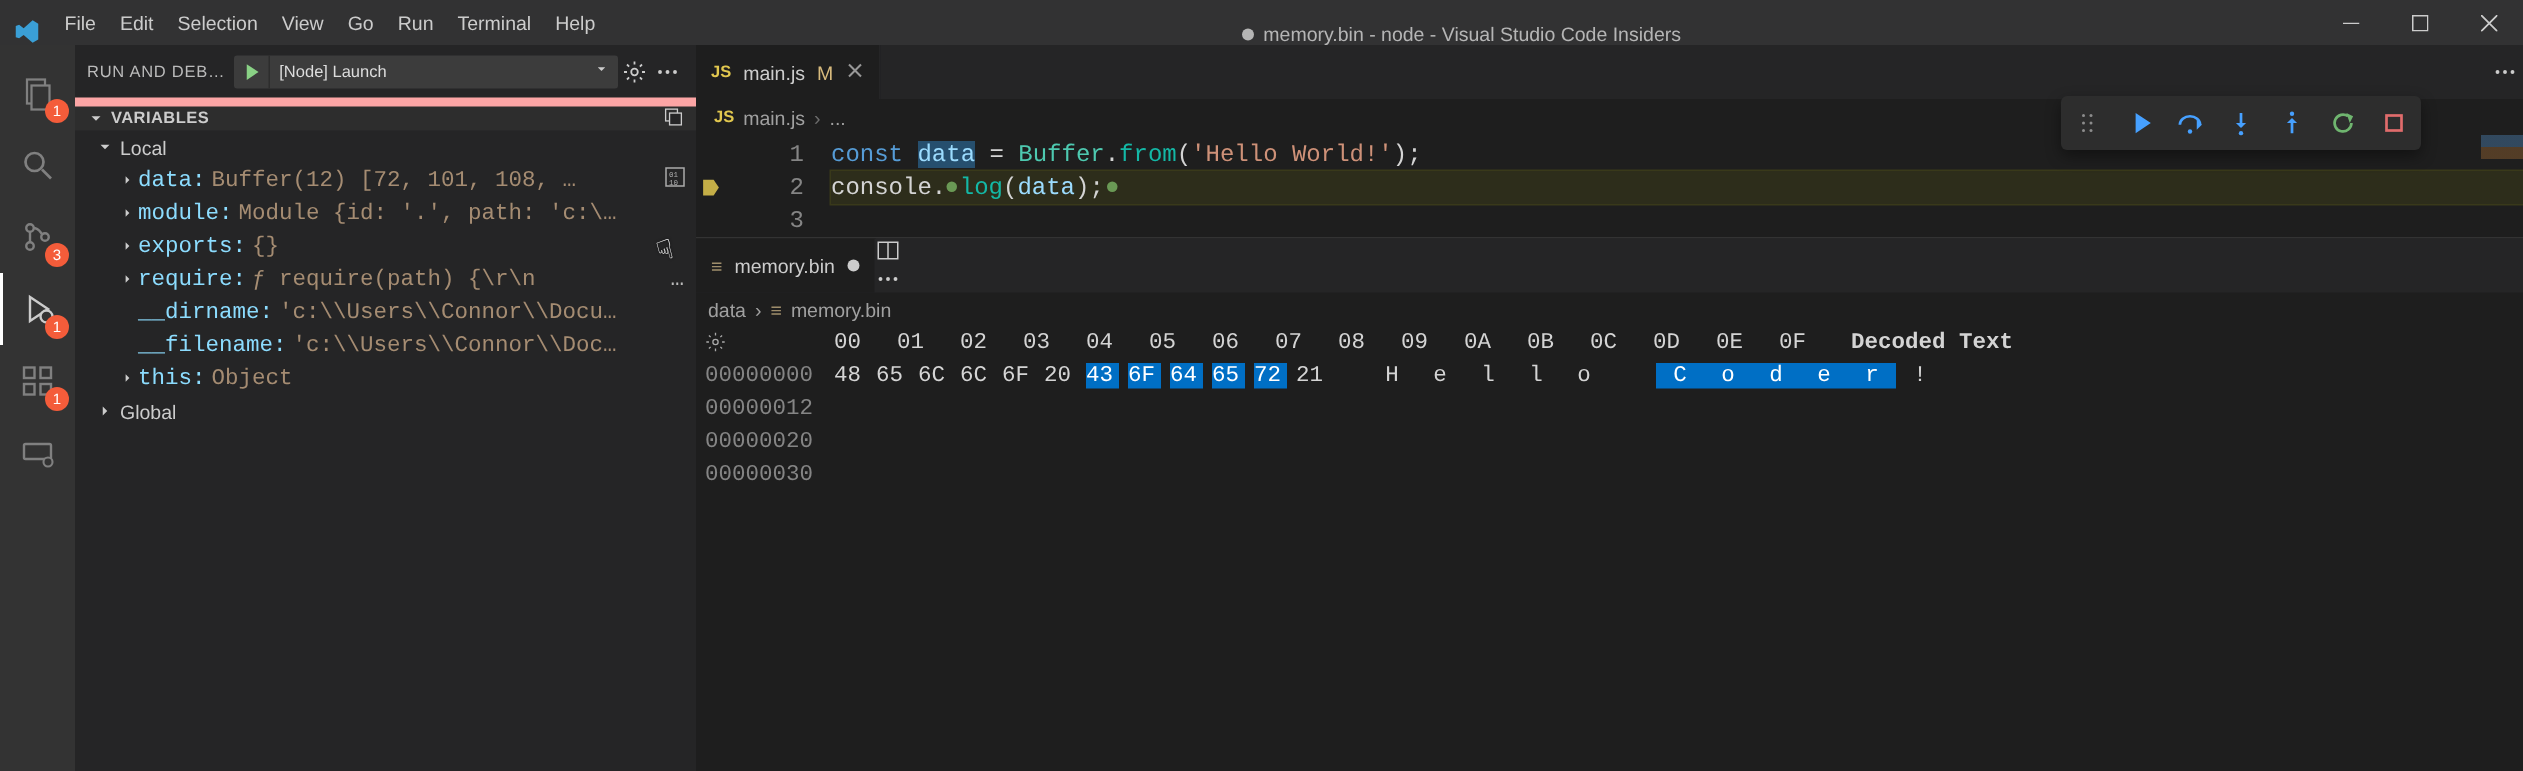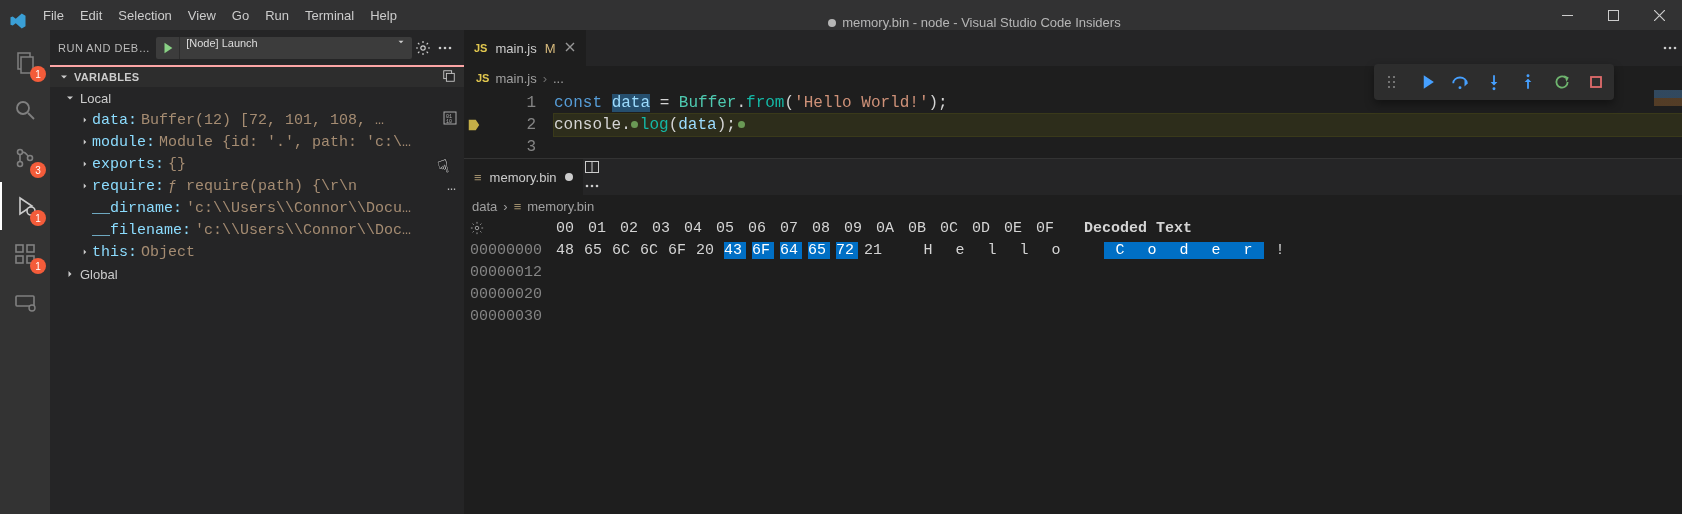--- a/index.html
+++ b/index.html
@@ -74,21 +74,21 @@
   padding: 0 8px;
   font-size: 11px;
   color: #bbbbbb;
 }
 .sidebar-header .shlabel { flex: 0 0 auto; padding-right: 6px; letter-spacing: 0.5px; }
 .sidebar-header .config {
   flex: 1;
   background: #3c3c3c;
   height: 22px;
   display: flex;
-  align-items: flex-start;
+  align-items: center;
   border-radius: 2px;
   overflow: hidden;
 }
 .sidebar-header .config .play {
   width: 24px; height: 22px;
   display: flex; justify-content: center; align-items: center;
   border-right: 1px solid #2d2d2d;
 }
 .sidebar-header .config .name { padding: 0 6px; color: #ddd; white-space: nowrap; overflow: hidden; text-overflow: ellipsis; flex: 1; }
 .sidebar-header .config .chev { padding: 0 6px; }
@@ -96,21 +96,21 @@
 
 .section-title {
   height: 22px;
   background: #2d2d2d;
   display: flex;
   align-items: center;
   padding: 0 4px 0 8px;
   font-size: 11px;
   font-weight: 700;
   color: #cccccc;
-  border-top: 2px solid #fca5a5;
+  border-top: 6px solid #fca5a5;
 }
 .section-title .st-label { flex: 1; letter-spacing: 0.3px; }
 .section-title svg { margin-right: 4px; }
 .scope {
   height: 22px;
   display: flex;
   align-items: center;
   padding-left: 14px;
   font-size: 13px;
   color: #cccccc;
@@ -248,21 +248,21 @@
   padding-left: 8px;
 }
 .hex {
   font-family: Consolas, "Courier New", monospace;
   font-size: 15px;
   padding-left: 2px;
 }
 .hex-head { display: flex; color: #d4d4d4; height: 22px; align-items: center; }
 .hex-off { width: 90px; color: #858585; text-align: left; padding-left: 4px; }
 .hex-gear { width: 22px; display: flex; justify-content: center; }
-.hex-cols { display: flex; gap: 10px; }
+.hex-cols { display: flex; gap: 20px; }
 .hex-cols span { width: 22px; text-align: left; }
 .hex-dec-label { margin-left: 26px; font-weight: 600; color: #d4d4d4; }
 .hex-row { display: flex; height: 22px; align-items: center; }
 .hex-bytes { display: flex; gap: 6px; }
 .hex-bytes span { width: 22px; text-align: left; color: #d4d4d4; }
 .hex-bytes span.sel { background: #006fc5; color: #fff; }
 .hex-decoded { margin-left: 26px; display: flex; gap: 0; }
 .hex-decoded .ch { width: 32px; text-align: center; color: #d4d4d4; }
 .hex-decoded .ch.sel { background: #006fc5; color: #fff; }
 

